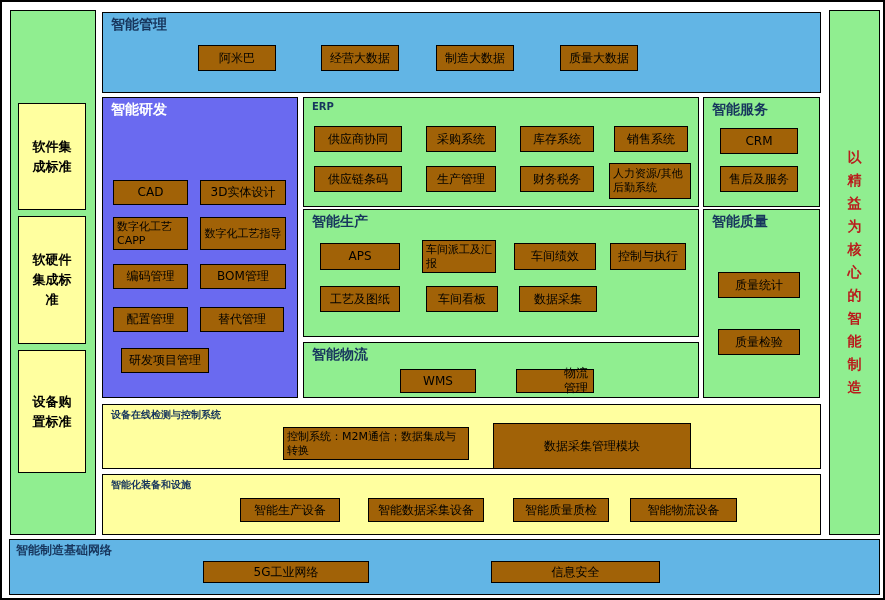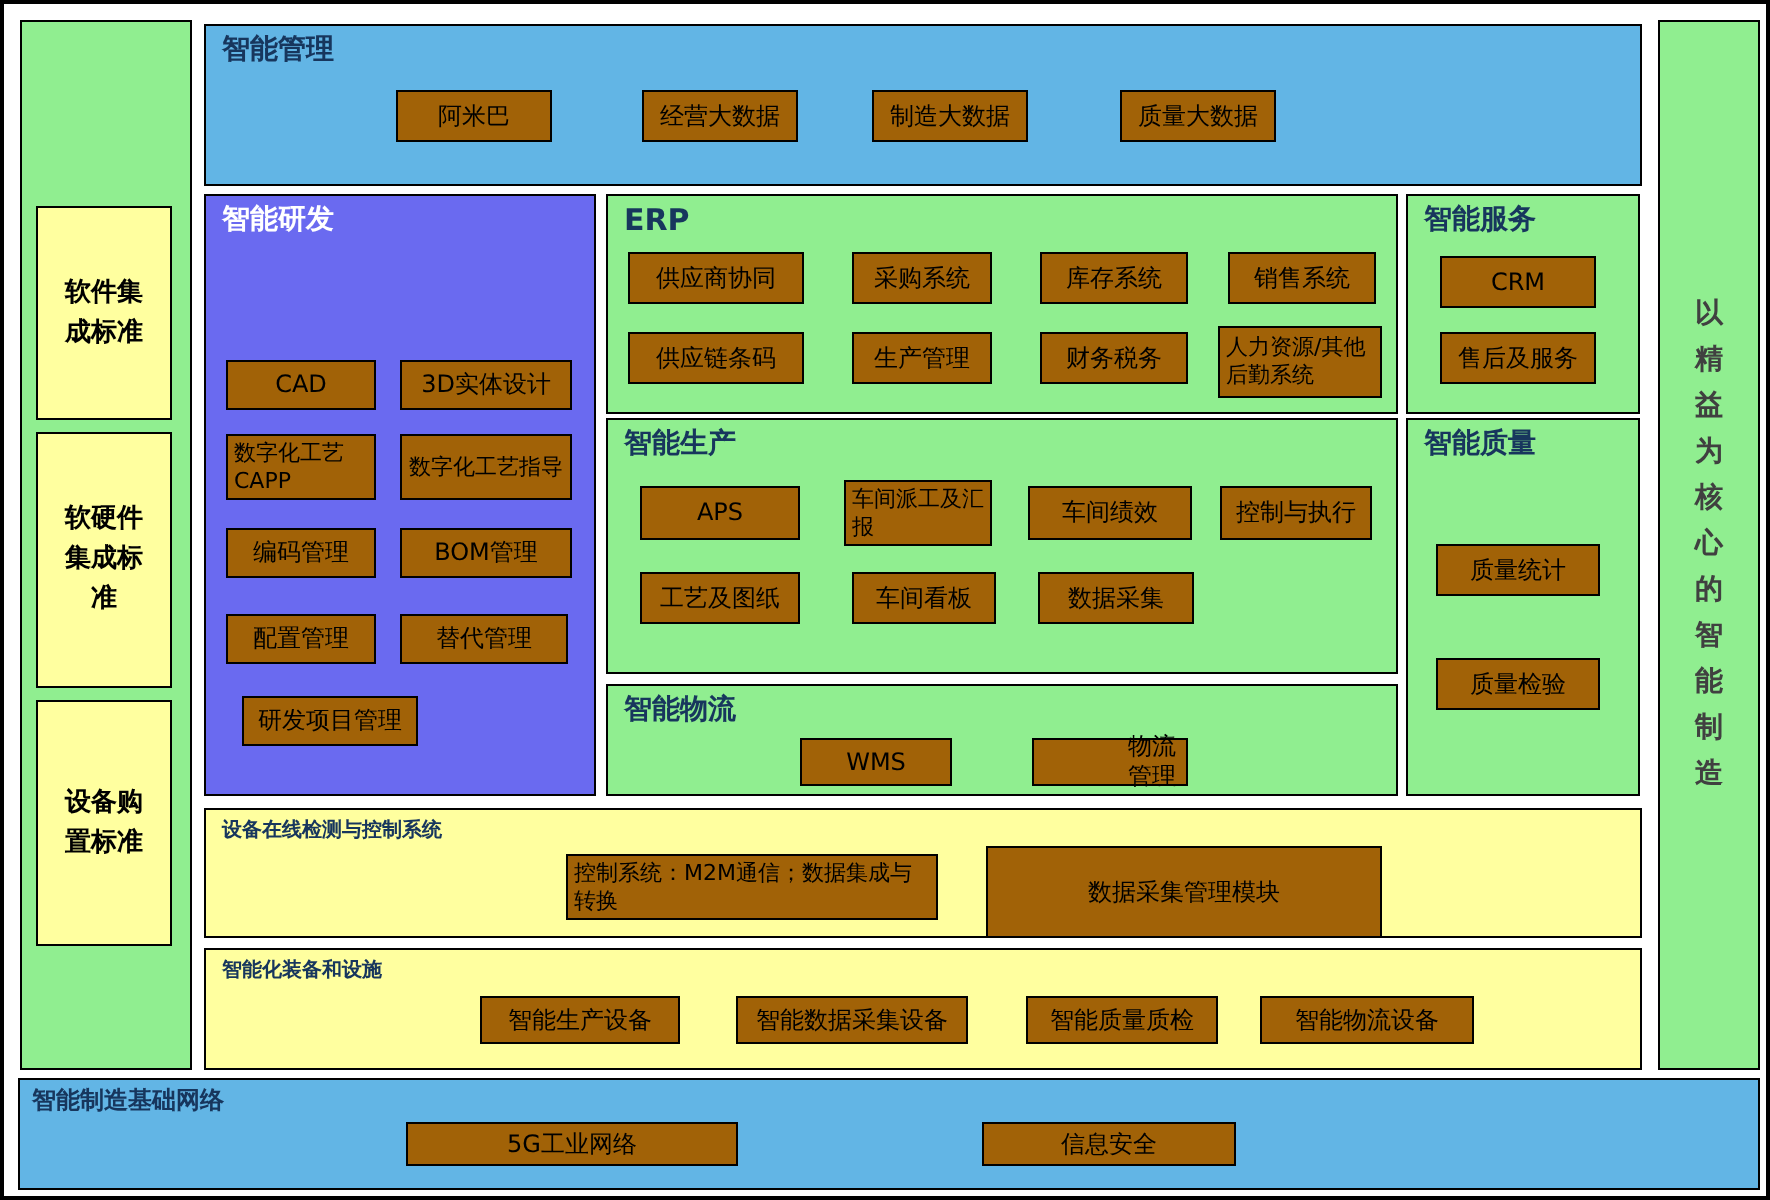--- a/index.html
+++ b/index.html
@@ -12,21 +12,21 @@
   .purple{background:#6a6af0;}
   .green{background:#90ee90;}
   .yellow{background:#ffff9f;}
   .wbox{position:absolute;background:#a16207;border:1px solid #000;box-sizing:border-box;
         display:flex;align-items:center;justify-content:center;text-align:left;
         font-size:12px;color:#000;line-height:1.25;padding:1px 3px;}
   .wbox.sm{font-size:11px;}
   .ybox{position:absolute;background:#ffff9f;border:1px solid #000;box-sizing:border-box;
         display:flex;align-items:center;justify-content:center;text-align:center;
         font-size:13px;font-weight:bold;color:#000;line-height:20px;padding:4px 10px;}
-  .vlabel{width:16px;font-size:14px;font-weight:bold;color:#404040;line-height:23px;
+  .vlabel{width:16px;font-size:14px;font-weight:bold;color:#b91c1c;line-height:23px;
           word-break:break-all;text-align:center;}
   .vcol{display:flex;align-items:center;justify-content:center;}
 </style>
 </head>
 <body>
 
 <div id="canvas">
 
   <div class="panel green" style="left:8px;top:8px;width:86px;height:525px;">
     <div class="ybox" style="left:7px;top:92px;width:68px;height:107px;">
@@ -85,21 +85,21 @@
     </div>
     <div class="wbox" style="left:97px;top:209px;width:84px;height:25px;">
       <span>替代管理</span>
     </div>
     <div class="wbox" style="left:18px;top:250px;width:88px;height:25px;">
       <span>研发项目管理</span>
     </div>
   </div>
 
   <div class="panel green" style="left:301px;top:95px;width:396px;height:110px;">
-    <div class="panel-title" style="font-size:15px;">ERP</div>
+    <div class="panel-title" style="font-size:10px;">ERP</div>
     <div class="wbox" style="left:10px;top:28px;width:88px;height:26px;">
       <span>供应商协同</span>
     </div>
     <div class="wbox" style="left:122px;top:28px;width:70px;height:26px;">
       <span>采购系统</span>
     </div>
     <div class="wbox" style="left:216px;top:28px;width:74px;height:26px;">
       <span>库存系统</span>
     </div>
     <div class="wbox" style="left:310px;top:28px;width:74px;height:26px;">
@@ -198,18 +198,18 @@
     <div class="wbox" style="left:527px;top:23px;width:107px;height:24px;">
       <span>智能物流设备</span>
     </div>
   </div>
 
   <div class="panel blue" style="left:7px;top:537px;width:871px;height:56px;">
     <div class="panel-title small" style="left:6px;top:2px;font-size:12px;">智能制造基础网络</div>
     <div class="wbox" style="left:193px;top:21px;width:166px;height:22px;">
       <span>5G工业网络</span>
     </div>
-    <div class="wbox" style="left:481px;top:21px;width:127px;height:22px;">
+    <div class="wbox" style="left:481px;top:21px;width:169px;height:22px;">
       <span>信息安全</span>
     </div>
   </div>
 
 </div>
 
 </body></html>

